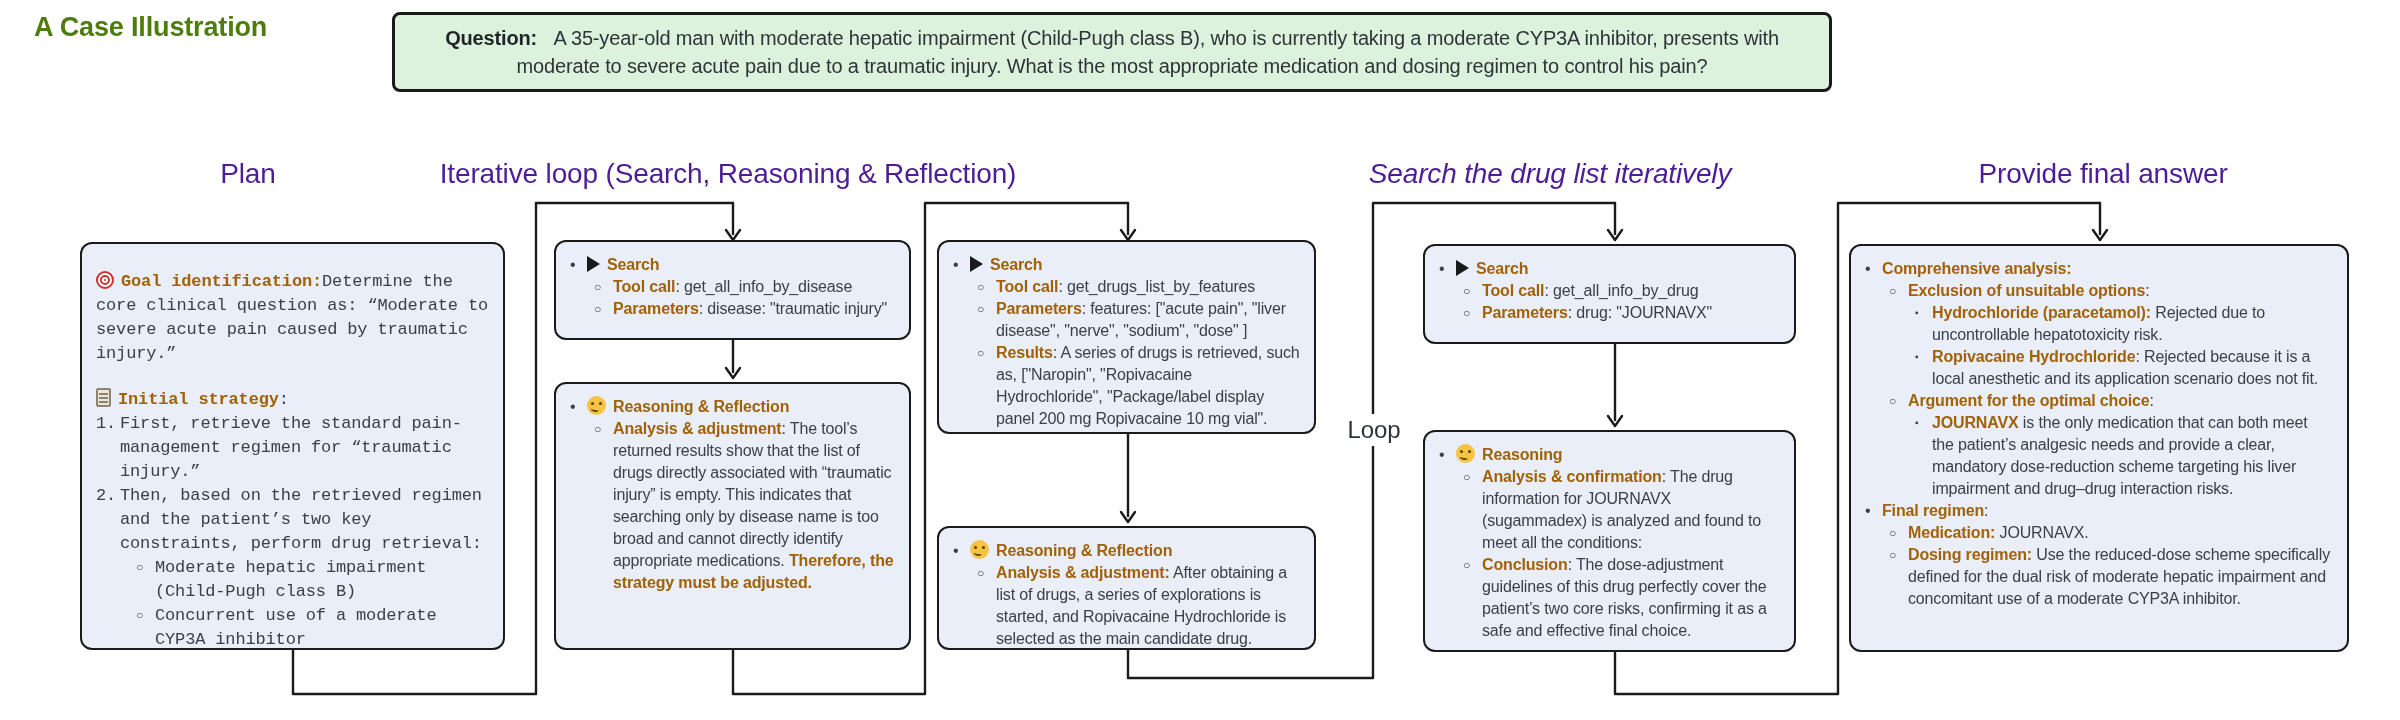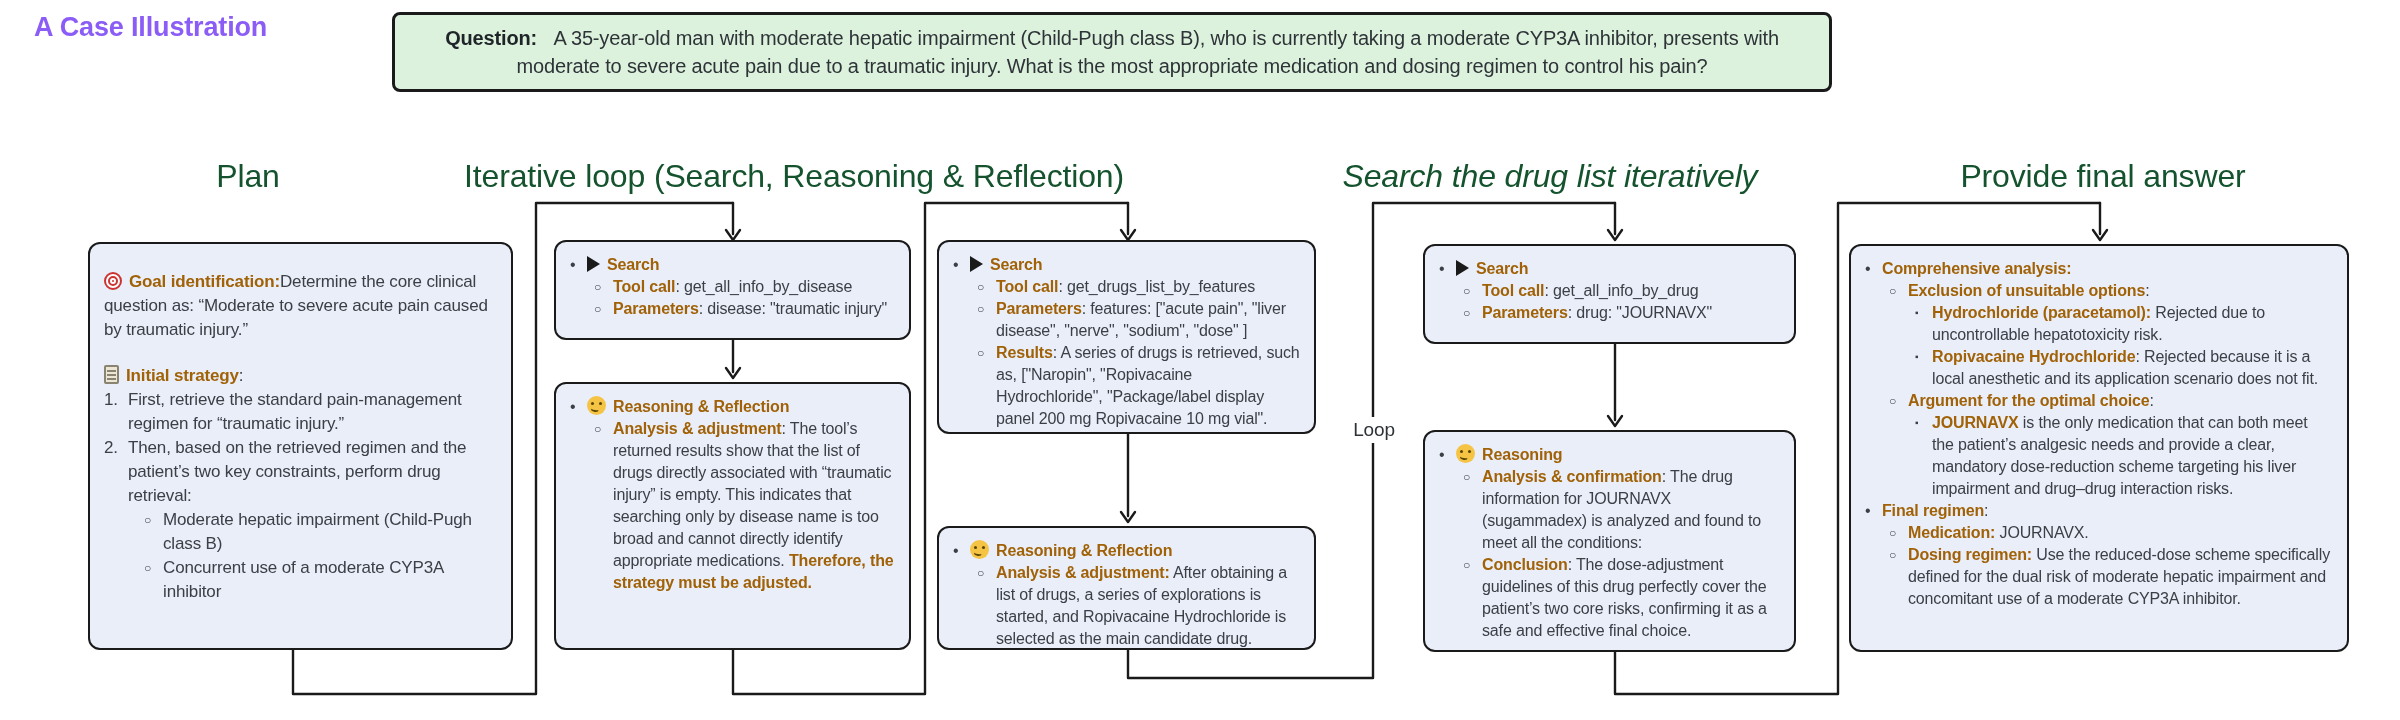--- a/index.html
+++ b/index.html
@@ -5,45 +5,45 @@
   html,body{margin:0;padding:0;}
   body{
     width:2400px;height:720px;position:relative;overflow:hidden;
     background:#ffffff;
     font-family:"Liberation Sans","DejaVu Sans",sans-serif;
     color:#3b4046;letter-spacing:-0.15px;
   }
   
   .page-title{
     position:absolute;left:34px;top:12px;
-    font-size:27px;font-weight:700;color:#8b5cf6;
+    font-size:27px;font-weight:700;color:#4d7c0f;
   }
   
   .question-box{
     position:absolute;left:392px;top:12px;width:1440px;height:80px;
     background:#dcf2dd;border:3px solid #1a1a1a;border-radius:8px;
     display:flex;align-items:center;justify-content:center;
     box-sizing:border-box;padding:6px 46px;text-align:center;
     font-size:20px;line-height:28px;color:#2e3338;
   }
   .question-box b{color:#1f2429;margin-right:12px;}
   
   .col-header{
     position:absolute;top:158px;transform:translateX(-50%);
-    font-size:32px;color:#14532d;white-space:nowrap;
-  }
-  .hdr-1{left:248px;} .hdr-2{left:794px;text-align:center;} .hdr-3{left:1550px;font-style:italic;} .hdr-4{left:2103px;}
+    font-size:28px;color:#4c1d95;white-space:nowrap;
+  }
+  .hdr-1{left:248px;} .hdr-2{left:728px;text-align:center;} .hdr-3{left:1550px;font-style:italic;} .hdr-4{left:2103px;}
   
   .flow-box{
     position:absolute;box-sizing:border-box;
     background:#e9eef9;border:2.5px solid #1a1a1a;border-radius:12px;
     padding:12px 14px;font-size:16px;line-height:22px;overflow:hidden;
   }
   .flow-box b{color:#a16207;}
-  .box-plan      {left:88px;  top:242px; width:425px; height:408px; font-size:17px; line-height:24px; padding:26px 14px 10px 14px;}
+  .box-plan      {left:80px;  top:242px; width:425px; height:408px; font-size:17px; line-height:24px; padding:26px 14px 10px 14px;font-family:Liberation Mono, monospace;}
   .box-search1   {left:554px; top:240px; width:357px; height:100px;}
   .box-rr1       {left:554px; top:382px; width:357px; height:268px;}
   .box-search2   {left:937px; top:240px; width:379px; height:194px;}
   .box-rr2       {left:937px; top:526px; width:379px; height:124px;}
   .box-search3   {left:1423px;top:244px; width:373px; height:100px;}
   .box-reasoning3{left:1423px;top:430px; width:373px; height:222px;}
   .box-final     {left:1849px;top:244px; width:500px; height:408px;}
   
   .li{display:flex;align-items:flex-start;}
   .li .marker{flex:0 0 auto;text-align:left;}
@@ -74,21 +74,21 @@
   .clipboard-icon::before{content:"";position:absolute;left:1px;right:1px;top:3px;height:2px;background:#8a8372;box-shadow:0 4px 0 #8a8372,0 8px 0 #8a8372;}
   .thinking-face-icon{
     width:19px;height:19px;border-radius:50%;background:#f6c445;position:relative;vertical-align:-3px;
   }
   .thinking-face-icon::before{content:"";position:absolute;width:3px;height:3px;border-radius:50%;background:#5a4500;top:6px;left:4px;box-shadow:8px 0 0 #5a4500;}
   .thinking-face-icon::after{content:"";position:absolute;width:8px;height:4px;border-bottom:2px solid #5a4500;border-radius:50%;left:4px;top:10px;transform:rotate(9deg);}
   
   .connectors{position:absolute;left:0;top:0;pointer-events:none;}
   .loop-label{
     position:absolute;left:1374px;top:430px;transform:translate(-50%,-50%);
-    background:#ffffff;padding:2px 6px;font-size:19px;color:#2e3338;
+    background:#ffffff;padding:2px 6px;font-size:24px;color:#2e3338;
   }
 </style>
 </head>
 <body>
 
 <div class="page-title">A Case Illustration</div>
 
 <div class="question-box">
   <p style="margin:0"><b>Question:</b> <span>A 35-year-old man with moderate hepatic impairment (Child-Pugh class B), who is currently taking a moderate CYP3A inhibitor, presents with moderate to severe acute pain due to a traumatic injury. What is the most appropriate medication and dosing regimen to control his pain?</span></p>
 </div>

